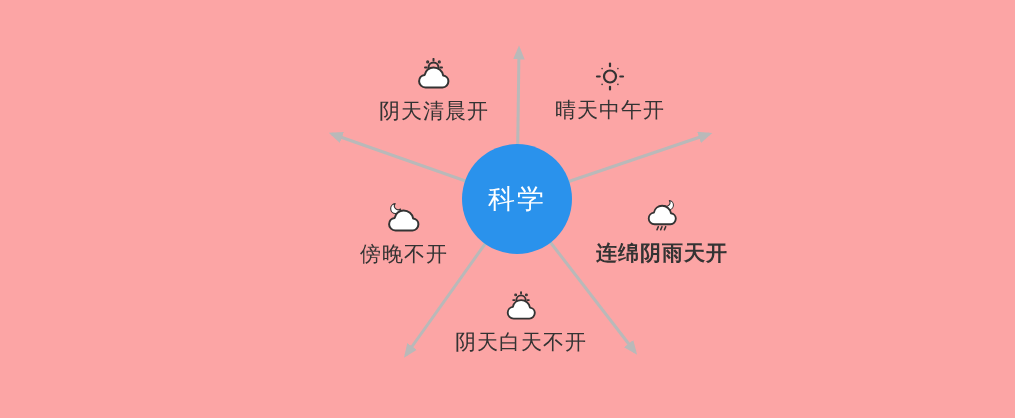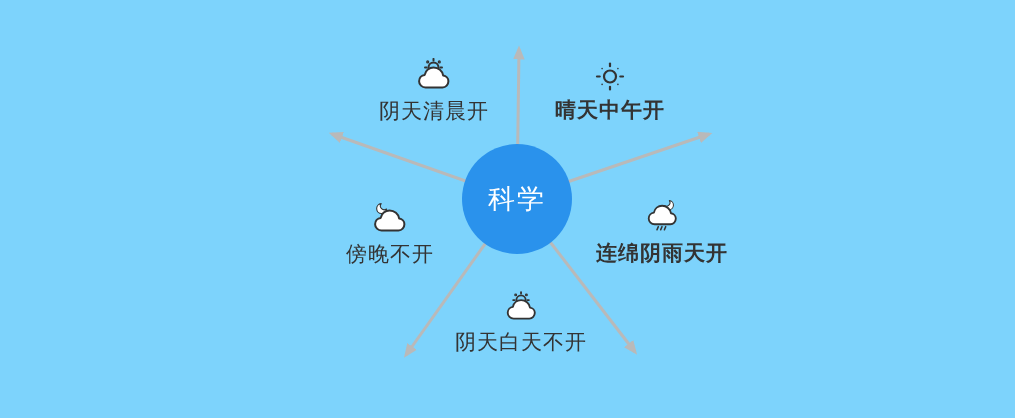--- a/index.html
+++ b/index.html
@@ -5,21 +5,21 @@
   html, body {
     margin: 0;
     padding: 0;
     background: #ffffff;
     font-family: "Liberation Sans", "DejaVu Sans", sans-serif;
   }
   .stage {
     position: relative;
     width: 1015px;
     height: 418px;
-    background: #7dd3fc;
+    background: #fca5a5;
     overflow: hidden;
   }
   .arrows {
     position: absolute;
     left: 0; top: 0;
     width: 1015px;
     height: 418px;
   }
   .arrows line {
     stroke: var(--arrow, #b9b9b9);
@@ -56,23 +56,23 @@
     display: block;
     line-height: 0;
   }
   .node .lbl {
     font-size: 21px;
     letter-spacing: 1px;
     color: var(--text, #333333);
     white-space: nowrap;
   }
   .n1 { left: 314px; top: 58px; }
-  .n2 { left: 490px; top: 61px; font-weight: bold; }
+  .n2 { left: 490px; top: 61px; }
   .n3 { left: 542px; top: 197px; font-weight: bold; }
-  .n4 { left: 270px; top: 201px; }
+  .n4 { left: 284px; top: 201px; }
   .n5 { left: 401px; top: 291px; justify-content: center; }
 </style>
 </head>
 <body>
 
 <div class="stage">
 
   <svg class="arrows" viewBox="0 0 1015 418" xmlns="http://www.w3.org/2000/svg">
     <defs>
       <marker id="ah" viewBox="0 0 12 10" refX="9" refY="5" markerWidth="14" markerHeight="12" orient="auto" markerUnits="userSpaceOnUse">

